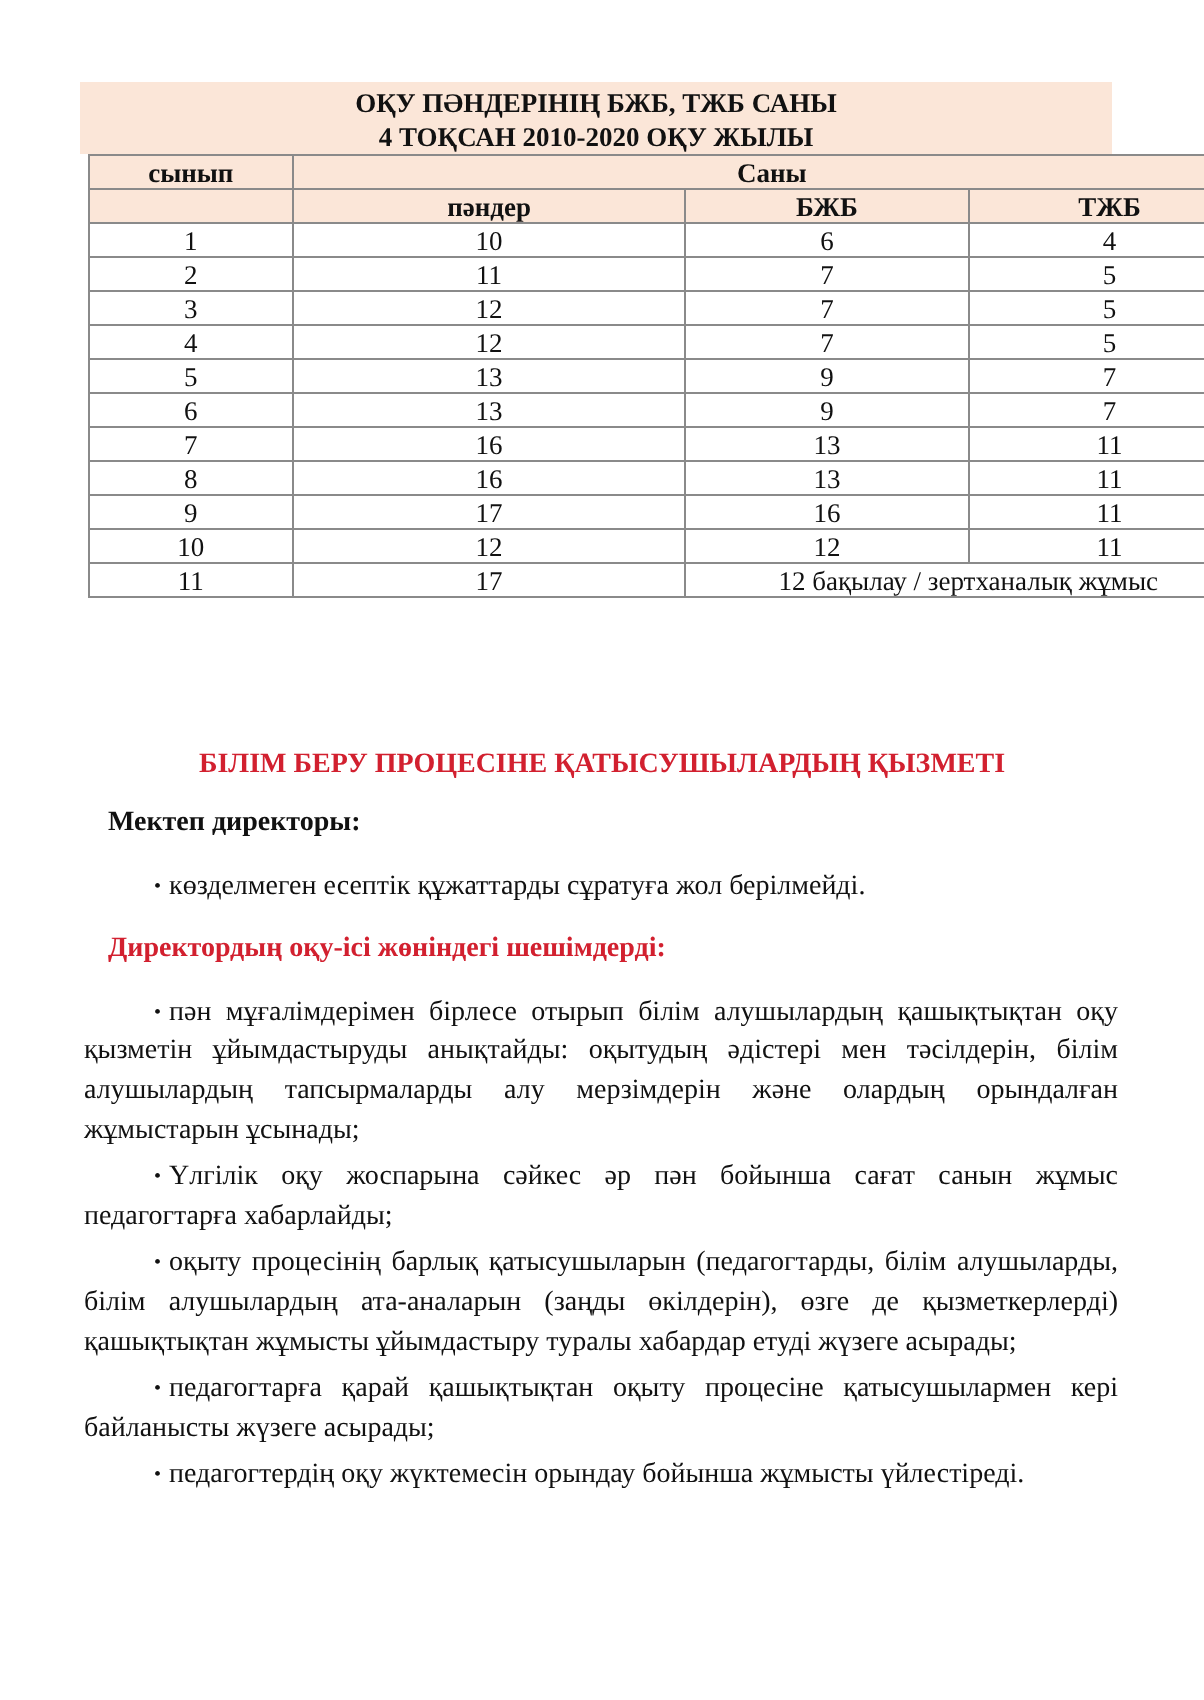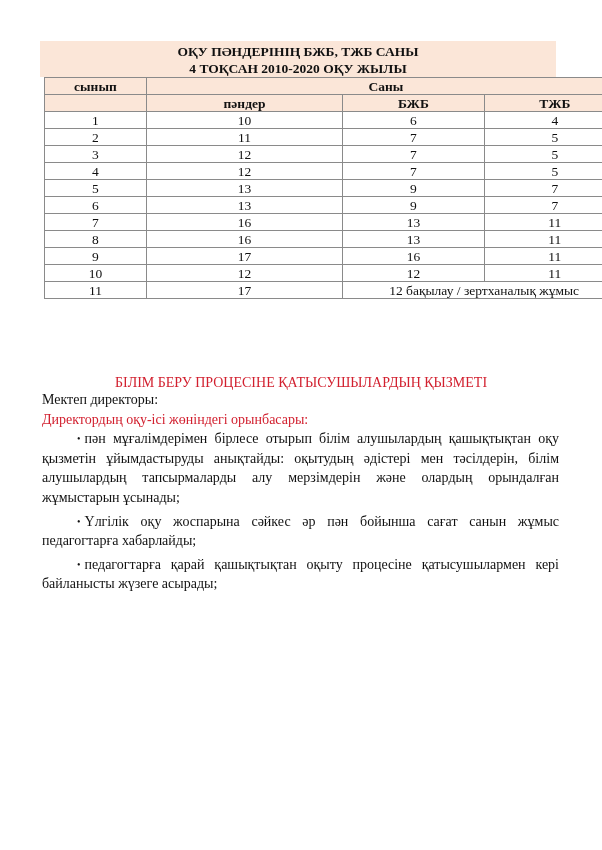--- a/index.html
+++ b/index.html
@@ -9,23 +9,23 @@
                 background: #fbe6d8; text-align: center; }
   .title-band div { font-weight: bold; font-size: 13.5px; line-height: 17px; }
   .title-band .t1 { padding-top: 2px; }
   table.grid { position: absolute; left: 44px; top: 77px; width: 582px;
                border-collapse: collapse; font-size: 13.5px; }
   table.grid td, table.grid th { border: 1px solid #8a8a8a; text-align: center;
                 padding: 0; height: 16px; line-height: 15px; font-weight: normal; }
   table.grid th { font-weight: bold; background: #fbe6d8; }
   .col1 { width: 84px; } .col2 { width: 163px; } .col3 { width: 117px; } .col4 { width: 117px; }
   .section-title { position: absolute; top: 375px; left: 0; width: 602px; text-align: center;
-                   color: #d2202f; font-weight: normal; font-size: 14px; }
+                   color: #d2202f; font-weight: bold; font-size: 14px; }
   .body-text { position: absolute; left: 42px; top: 390px; width: 517px; font-size: 14px; line-height: 19.6px; }
-  .subhead { font-weight: normal; margin: 0; }
+  .subhead { font-weight: bold; margin: 12px; }
   .subhead.red { color: #d2202f; }
   .bullet { margin: 0 0 4px 0; text-indent: 35px; text-align: justify; }
   .bullet .dot { font-size: 10px; vertical-align: 1px; margin-right: 4px; }
 </style>
 </head>
 <body>
 
 <div class="title-band">
   <div class="t1">ОҚУ ПӘНДЕРІНІҢ  БЖБ, ТЖБ САНЫ</div>
   <div class="t2">4 ТОҚСАН 2010-2020 ОҚУ ЖЫЛЫ</div>
@@ -110,18 +110,21 @@
       <td>17</td>
       <td colspan="2">12 бақылау / зертханалық жұмыс</td>
     </tr>
   </tbody>
 </table>
 
 <div class="section-title">БІЛІМ БЕРУ ПРОЦЕСІНЕ ҚАТЫСУШЫЛАРДЫҢ ҚЫЗМЕТІ</div>
 
 <div class="body-text">
   <p class="subhead">Мектеп директоры:</p>
+  <p class="bullet"><span class="dot">•</span><span>көзделмеген есептік құжаттарды сұратуға жол берілмейді.</span></p>
 
-  <p class="subhead red">Директордың оқу-ісі жөніндегі орынбасары:</p>
+  <p class="subhead red">Директордың оқу-ісі жөніндегі шешімдерді:</p>
   <p class="bullet"><span class="dot">•</span><span>пән мұғалімдерімен бірлесе отырып білім алушылардың қашықтықтан оқу қызметін ұйымдастыруды анықтайды: оқытудың әдістері мен тәсілдерін, білім алушылардың тапсырмаларды алу мерзімдерін және олардың орындалған жұмыстарын ұсынады;</span></p>
   <p class="bullet"><span class="dot">•</span><span>Үлгілік оқу жоспарына сәйкес әр пән бойынша сағат санын жұмыс педагогтарға хабарлайды;</span></p>
+  <p class="bullet"><span class="dot">•</span><span>оқыту процесінің барлық қатысушыларын (педагогтарды, білім алушыларды, білім алушылардың ата-аналарын (заңды өкілдерін), өзге де қызметкерлерді) қашықтықтан жұмысты ұйымдастыру туралы хабардар етуді жүзеге асырады;</span></p>
   <p class="bullet"><span class="dot">•</span><span>педагогтарға қарай қашықтықтан оқыту процесіне қатысушылармен кері байланысты жүзеге асырады;</span></p>
+  <p class="bullet"><span class="dot">•</span><span>педагогтердің оқу жүктемесін орындау бойынша жұмысты үйлестіреді.</span></p>
 </div>
 
 </body></html>

